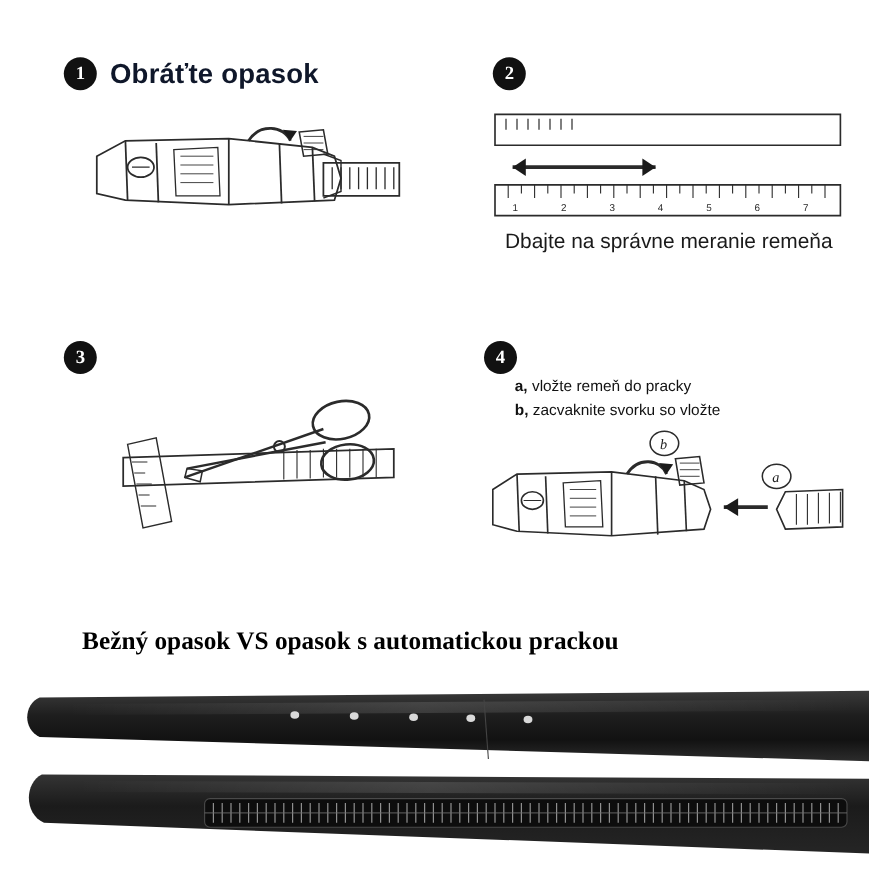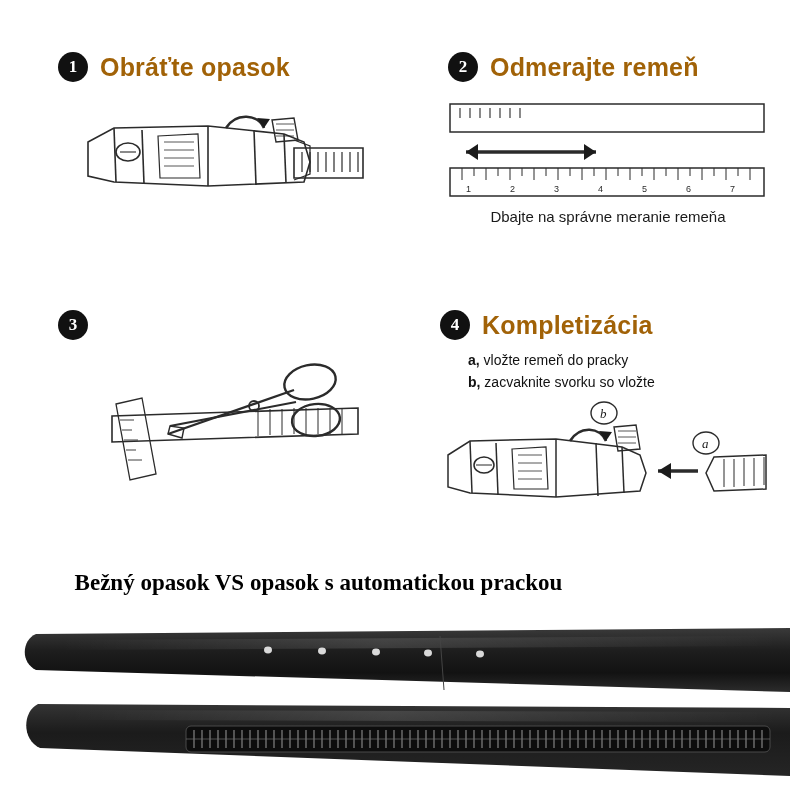--- a/index.html
+++ b/index.html
@@ -41,35 +41,35 @@
     font-weight: bold;
     display: flex;
     align-items: center;
     justify-content: center;
     flex: 0 0 auto;
     font-family: "Liberation Serif", serif;
   }
   .step-title {
     font-size: 25px;
     font-weight: bold;
-    color: #a16207;
+    color: #0f172a;
     letter-spacing: .2px;
     white-space: nowrap;
   }
   .step-art {
     margin-top: 8px;
   }
   .caption {
-    font-size: 15px;
+    font-size: 19px;
     color: #1a1a1a;
     text-align: center;
     margin-top: 4px;
   }
   .sub-list {
-    margin-top: 10px;
+    margin-top: 0;
     margin-left: 28px;
     font-size: 14px;
     line-height: 1.55;
     color: #111;
   }
   .sub-list b { font-weight: bold; }
 
   
   .compare-title {
     position: absolute;
@@ -126,21 +126,20 @@
 
         <path d="M214 30 L236 28 L240 50 L218 52 Z" stroke-width="1.4"></path>
         <path d="M218 34 h18 M218 40 h18 M218 46 h18" stroke-width="0.8"></path>
       </svg>
     </div>
   </div>
 
   <div class="step" style="left:448px; top:52px;">
     <div class="step-head">
       <div class="badge">2</div>
-      <div class="step-title">Odmerajte remeň</div>
     </div>
     <div class="step-art">
       <svg width="320" height="110" viewBox="0 0 320 110" fill="none" stroke="#2b2b2b" stroke-width="1.5">
 
         <path d="M2 14 L316 14 L316 42 L2 42 Z"></path>
         <g stroke-width="1.1">
           <path d="M12 18 v10 M22 18 v10 M32 18 v10 M42 18 v10 M52 18 v10 M62 18 v10 M72 18 v10"></path>
         </g>
 
         <path d="M18 62 H148" stroke-width="3.4"></path>
@@ -188,21 +187,20 @@
         <ellipse cx="252" cy="34" rx="26" ry="17" transform="rotate(-12 252 34)" stroke-width="2.4"></ellipse>
         <ellipse cx="258" cy="72" rx="24" ry="16" transform="rotate(-6 258 72)" stroke-width="2.4"></ellipse>
         <circle cx="196" cy="58" r="5" stroke-width="1.8"></circle>
       </svg>
     </div>
   </div>
 
   <div class="step" style="left:440px; top:310px;">
     <div class="step-head">
       <div class="badge">4</div>
-      <div class="step-title">Kompletizácia</div>
     </div>
     <div class="sub-list">
       <div>
         <b>a,</b>
         <span>vložte remeň do pracky</span>
       </div>
       <div>
         <b>b,</b>
         <span>zacvaknite svorku so vložte</span>
       </div>

